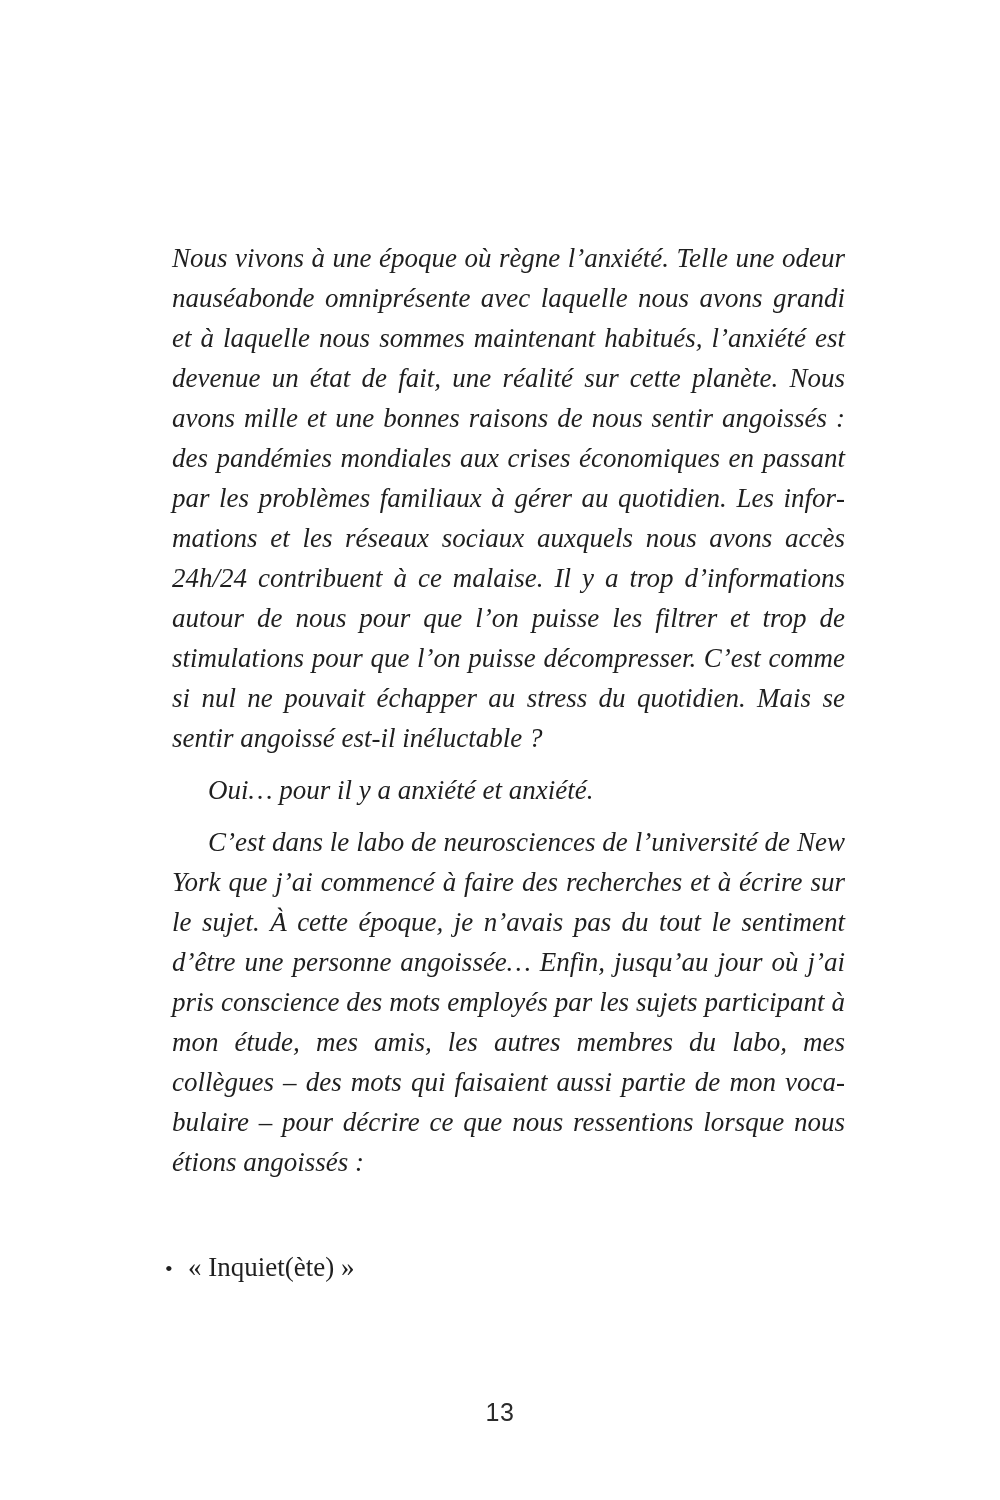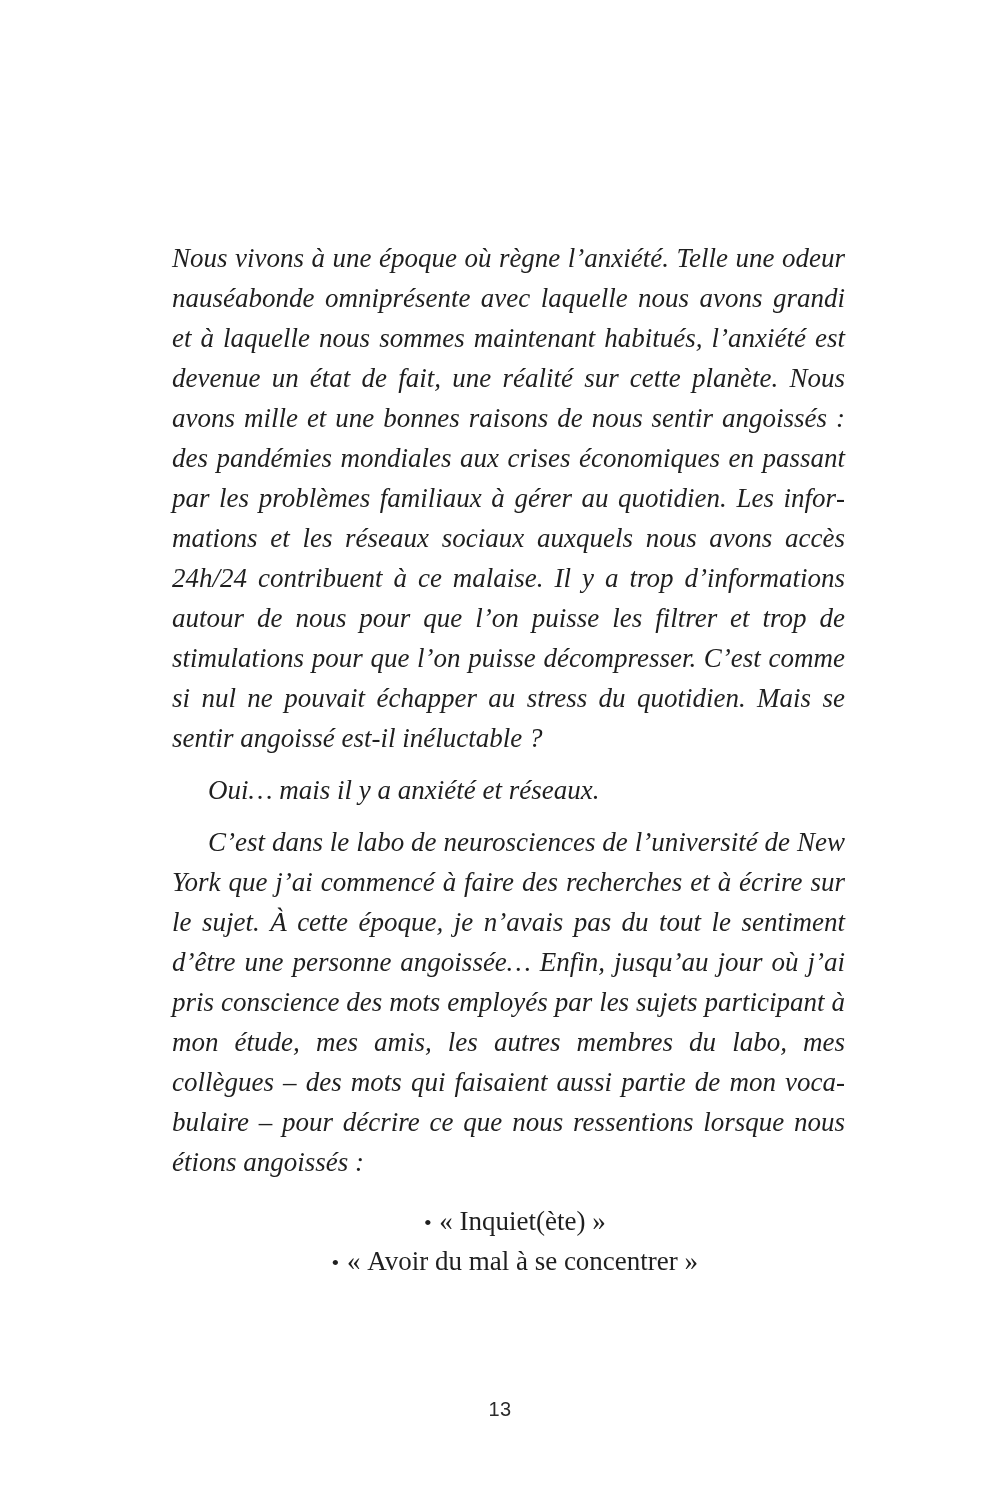--- a/index.html
+++ b/index.html
@@ -35,65 +35,62 @@
     padding: 0;
     hyphens: auto;
     font-style: italic;
     -webkit-hyphens: auto;
   }
   p.para.indent {
     text-indent: 36px;
   }
   ul.word-list {
     list-style: none;
-    margin: 20px 0 0 0;
+    margin: 66px 0 0 0;
     padding: 0;
-    text-align: center;
+    text-align: left;
   }
   ul.word-list li {
     line-height: 39px;
     padding-left: 5px;
   }
   ul.word-list .bullet {
     display: inline-block;
     width: 23px;
     font-size: 22px;
     vertical-align: baseline;
   }
   .page-number {
     position: absolute;
     top: 1398px;
     left: 0;
     width: 1000px;
     text-align: center;
     font-family: "Liberation Sans", "DejaVu Sans", sans-serif;
-    font-size: 20px;
+    font-size: 25px;
     color: #2b2b2b;
     letter-spacing: 0.5px;
   }
 </style>
 </head>
 <body>
 
 <div class="book-page">
 
   <div class="text-block">
 
     <p class="para">Nous vivons à une époque où règne l’anxiété. Telle une odeur nauséabonde omniprésente avec laquelle nous avons grandi et à laquelle nous sommes maintenant habitués, l’anxiété est devenue un état de fait, une réalité sur cette planète. Nous avons mille et une bonnes raisons de nous sentir angoissés&nbsp;: des pandémies mondiales aux crises économiques en passant par les problèmes familiaux à gérer au quotidien. Les infor­mations et les réseaux sociaux auxquels nous avons accès 24h/24 contribuent à ce malaise. Il y a trop d’informations autour de nous pour que l’on puisse les filtrer et trop de stimulations pour que l’on puisse décompresser. C’est comme si nul ne pouvait échapper au stress du quotidien. Mais se sentir angoissé est-il inéluctable&nbsp;?</p>
 
-    <p class="para indent">Oui… mais il y a anxiété et réseaux.</p>
+    <p class="para indent">Oui… pour il y a anxiété et anxiété.</p>
 
     <p class="para indent">C’est dans le labo de neurosciences de l’université de New York que j’ai commencé à faire des recherches et à écrire sur le sujet. À cette époque, je n’avais pas du tout le sentiment d’être une personne angoissée… Enfin, jusqu’au jour où j’ai pris conscience des mots employés par les sujets participant à mon étude, mes amis, les autres membres du labo, mes collègues – des mots qui faisaient aussi partie de mon voca­bulaire – pour décrire ce que nous ressentions lorsque nous étions angoissés&nbsp;:</p>
 
     <ul class="word-list">
       <li>
         <span class="bullet">•</span><span>«&nbsp;Inquiet(ète)&nbsp;»</span>
-      </li>
-      <li>
-        <span class="bullet">•</span><span>«&nbsp;Avoir du mal à se concentrer&nbsp;»</span>
       </li>
     </ul>
 
   </div>
 
   <div class="page-number">13</div>
 
 </div>
 
 </body></html>

